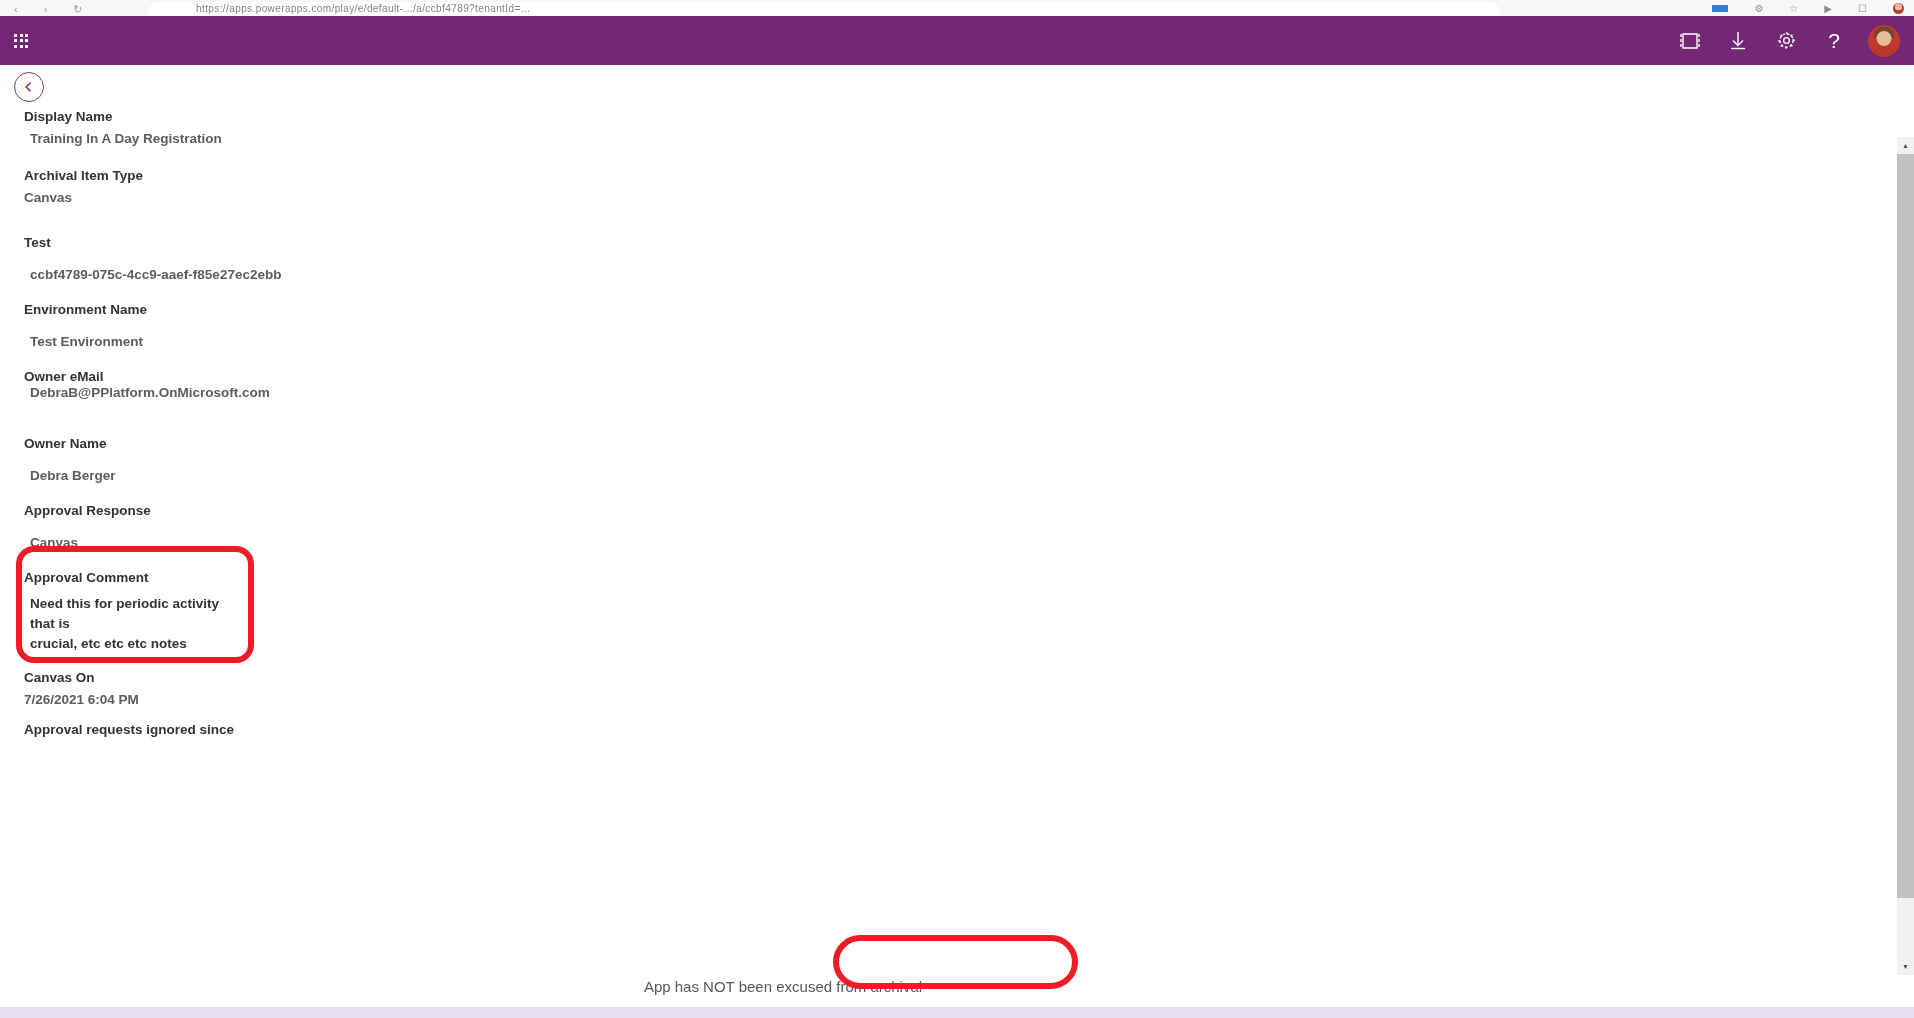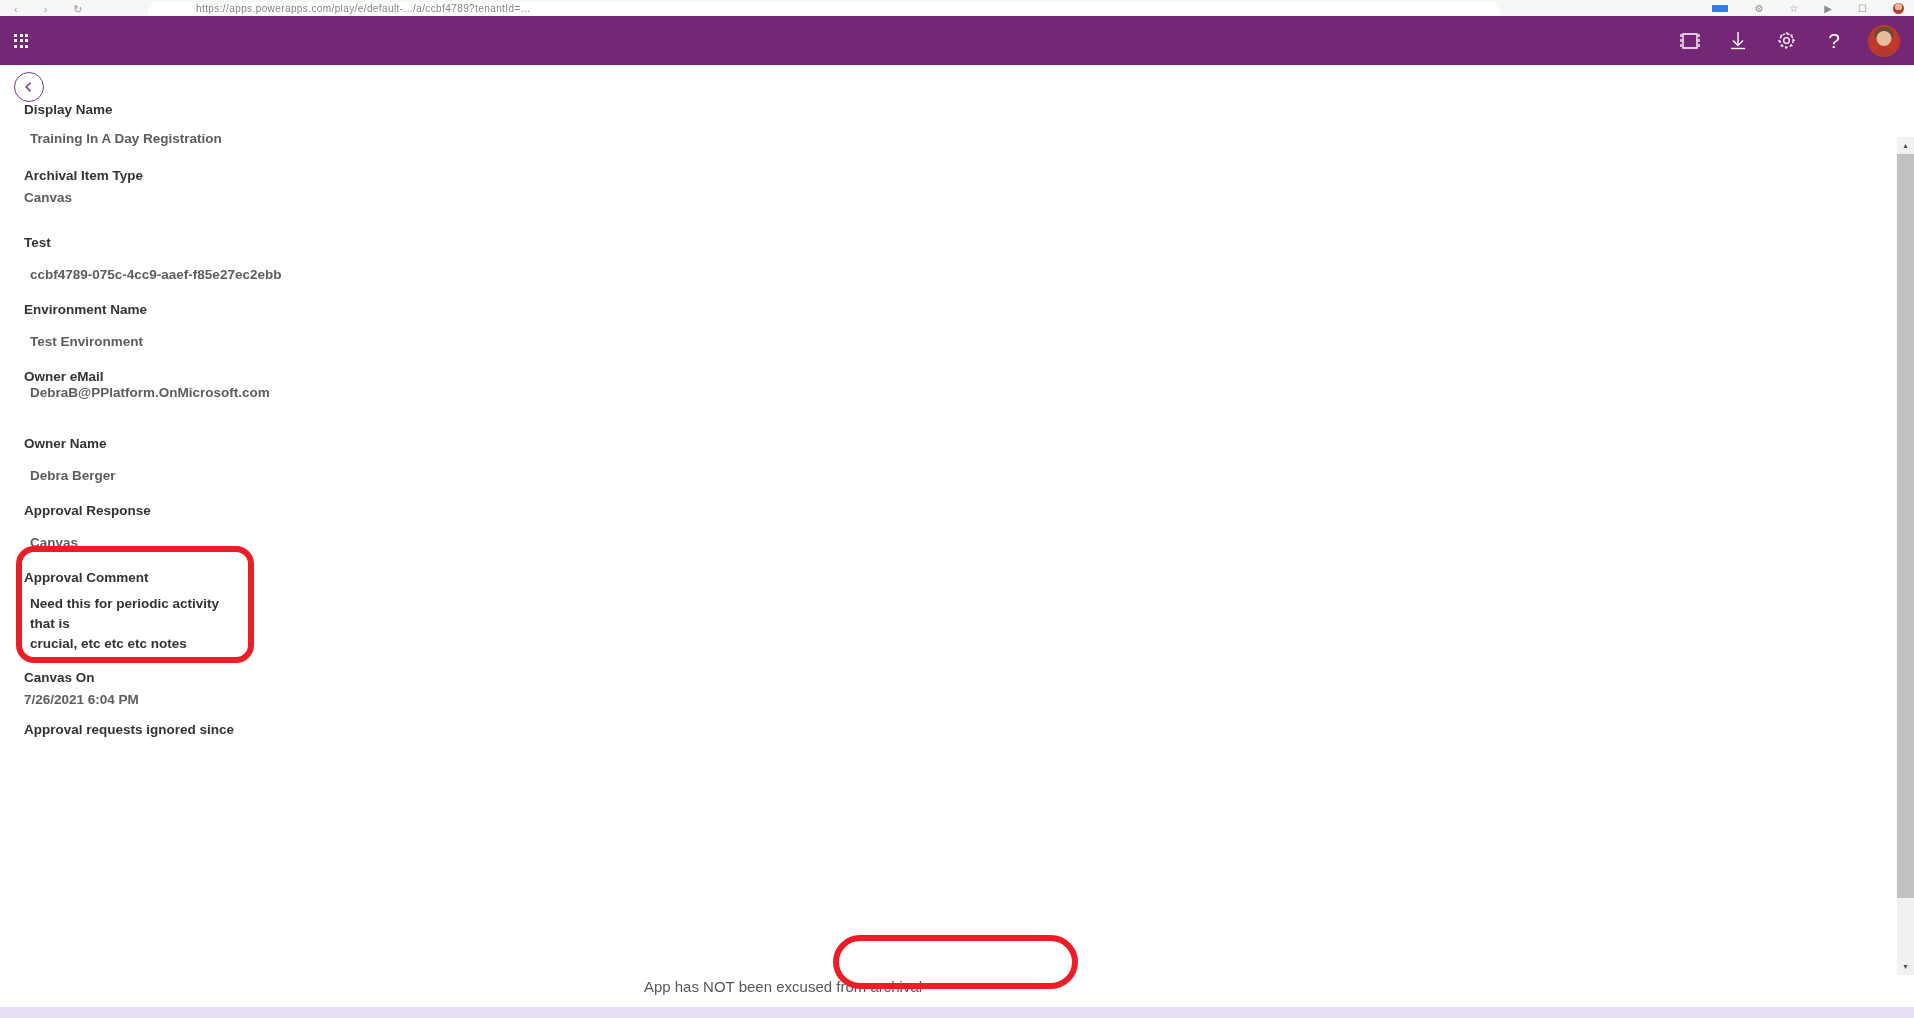--- a/index.html
+++ b/index.html
@@ -320,21 +320,21 @@
 <div class="canvas">
 
   <div class="back-btn">
     <svg width="12" height="12" viewBox="0 0 12 12" fill="none" stroke="#7a3a8c" stroke-width="1.5">
       <path d="M7.6 1.6 L3.2 6 L7.6 10.4"></path>
     </svg>
   </div>
 
   <div class="form">
 
-    <div class="field" style="top:1px;left:24px"><span class="label">Display Name</span></div>
+    <div class="field" style="top:8px;left:24px"><span class="label">Display Name</span></div>
     <div class="field" style="top:30px;left:27px"><span class="value indent">Training In A Day Registration</span></div>
 
     <div class="field" style="top:67px;left:24px"><span class="label">Archival Item Type</span></div>
     <div class="field" style="top:89px;left:24px"><span class="value">Canvas</span></div>
 
     <div class="field" style="top:134px;left:24px"><span class="label">Test</span></div>
     <div class="field" style="top:166px;left:27px"><span class="value indent">ccbf4789-075c-4cc9-aaef-f85e27ec2ebb</span></div>
 
     <div class="field" style="top:201px;left:24px"><span class="label">Environment Name</span></div>
     <div class="field" style="top:233px;left:27px"><span class="value indent">Test Environment</span></div>

